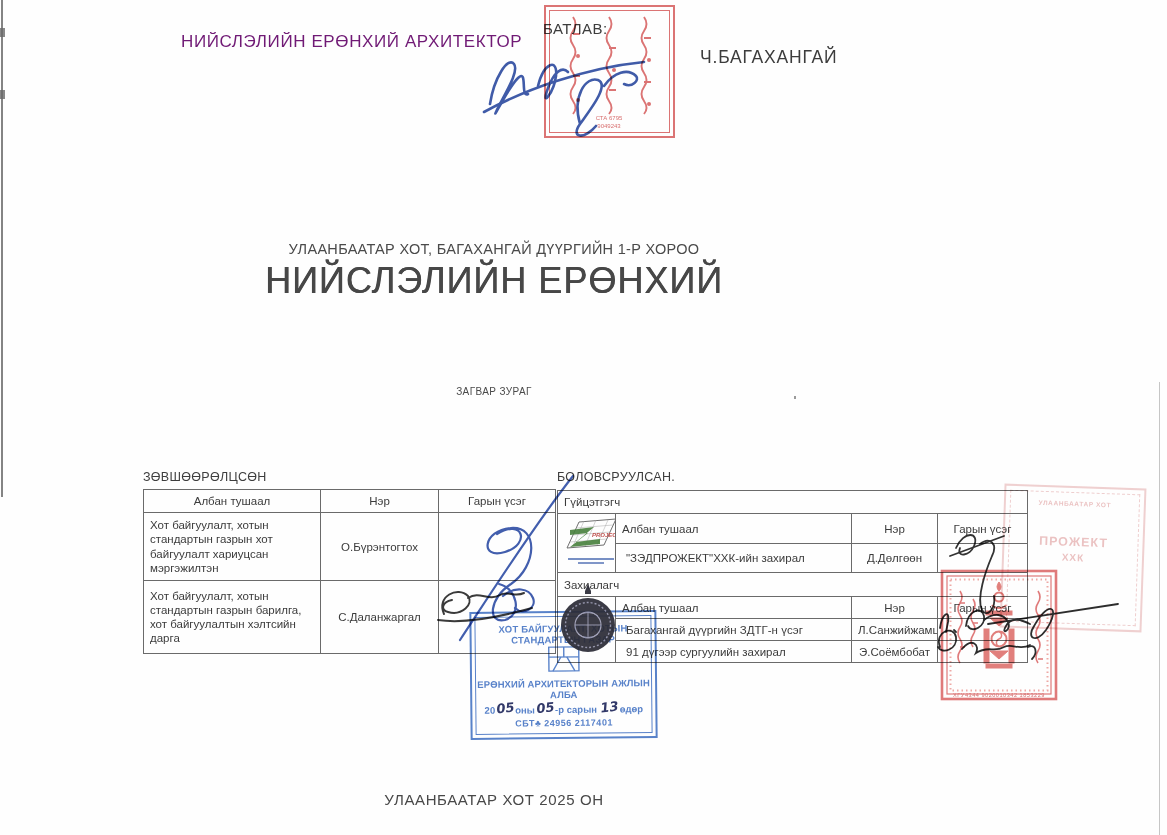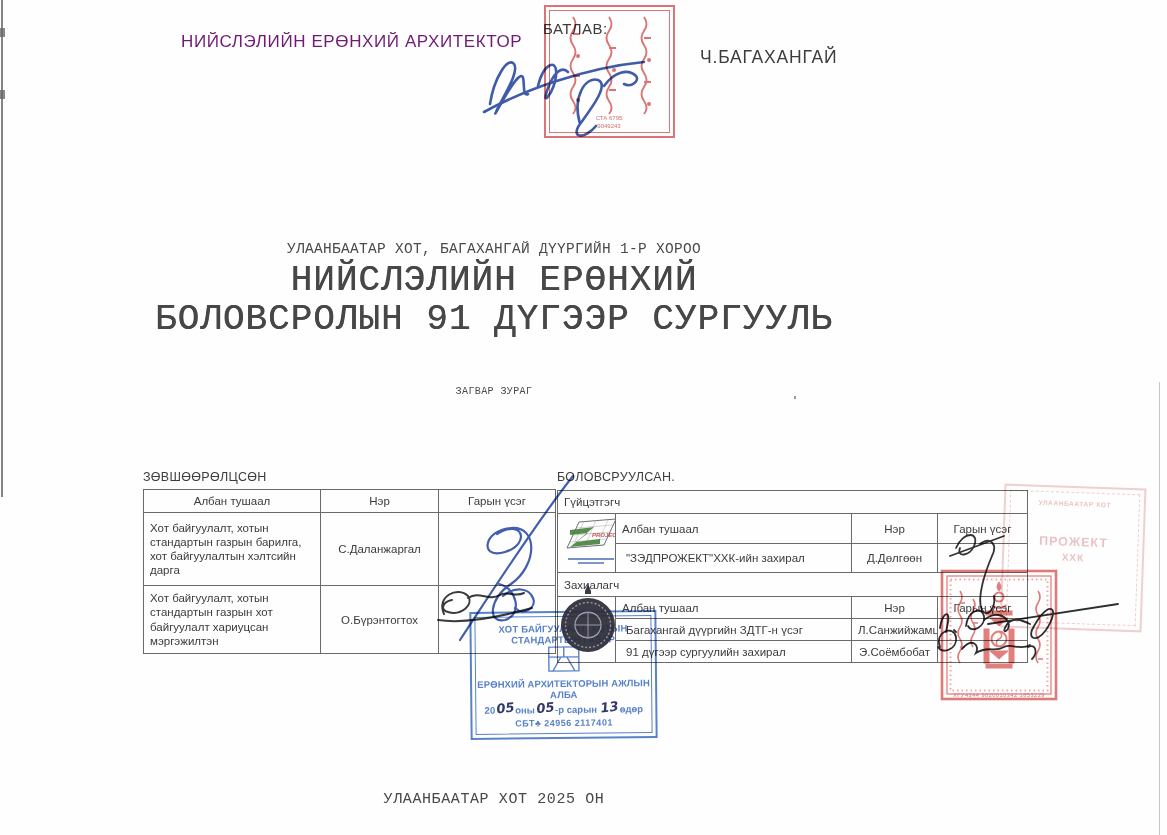--- a/index.html
+++ b/index.html
@@ -14,21 +14,21 @@
   .edge-nub{left:0;width:5px;height:9px;background:#6a6a6a;opacity:.8;}
   .edge-right{left:1159px;top:382px;width:1px;height:453px;background:#c6c6c6;}
   .dot-art{left:794px;top:396px;width:2px;height:3px;background:#9a9a9a;}
 
   
   .batlav{left:543px;top:20px;font-size:15px;letter-spacing:.5px;color:#3c3c3c;}
   .arch-title{left:181px;top:32px;font-size:17px;letter-spacing:.6px;color:#701a75;}
   .arch-name{left:700px;top:47px;font-size:17.5px;letter-spacing:.8px;color:#3c3c3c;}
 
   
-  .t-center{left:0;width:988px;text-align:center;font-family:Liberation Mono, monospace;}
+  .t-center{left:0;width:988px;text-align:center;}
   .loc-line{top:241px;font-size:14.5px;letter-spacing:.3px;color:#4a4a4a;}
   .main-title{top:261px;font-size:36px;letter-spacing:1px;color:#474747;line-height:39px;
     text-shadow:.4px 0 0 currentColor;}
   .drawing-type{top:386px;font-size:10px;letter-spacing:.4px;color:#4a4a4a;}
   .footer-line{top:791px;font-size:15px;letter-spacing:.6px;color:#484848;}
 
   
   .tbl-caption{font-size:12.5px;color:#3d3d3d;letter-spacing:.3px;}
   table.doc{border-collapse:collapse;table-layout:fixed;background:transparent;}
   table.doc td{border:1px solid #6a6a6a;font-size:11.5px;color:#3b3b3b;
@@ -110,45 +110,44 @@
       <path d="M76,62 C82,38 96,34 94,52 C92,68 78,86 86,64 C92,48 100,42 106,48"></path>
       <path d="M22,88 C62,66 122,44 182,38"></path>
       <path d="M118,100 C110,72 124,52 136,56 C148,61 128,86 118,100 C108,114 122,116 134,102"></path>
       <path d="M142,62 C152,48 166,44 174,52 C178,56 170,64 162,60"></path>
     </g>
   </svg>
 
   <div class="abs t-center loc-line">УЛААНБААТАР ХОТ, БАГАХАНГАЙ ДҮҮРГИЙН 1-Р ХОРОО</div>
   <div class="abs t-center main-title">
     <div>НИЙСЛЭЛИЙН ЕРӨНХИЙ</div>
-    <div>БОЛОВСРОЛЫН 91 ДҮГЭЭР СУРГУУЛЬ</div>
   </div>
   <div class="abs t-center drawing-type">ЗАГВАР ЗУРАГ</div>
 
   <div class="abs tbl-caption" style="left:143px;top:470px;">ЗӨВШӨӨРӨЛЦСӨН</div>
   <table class="doc abs" style="left:143px;top:489px;width:412px;">
     <colgroup>
         <col style="width:177px">
         <col style="width:118px">
         <col style="width:117px">
       </colgroup>
     <tbody>
         <tr style="height:23px;">
       <td class="hdr">Албан тушаал</td>
       <td class="hdr">Нэр</td>
       <td class="hdr">Гарын үсэг</td>
     </tr>
+    <tr style="height:68px;">
+      <td class="pos">Хот байгуулалт, хотын стандартын газрын хот байгуулалт хариуцсан мэргэжилтэн</td>
+      <td class="nm">О.Бүрэнтогтох</td>
+      <td></td>
+    </tr>
     <tr style="height:73px;">
       <td class="pos">Хот байгуулалт, хотын стандартын газрын барилга, хот байгуулалтын хэлтсийн дарга</td>
       <td class="nm">С.Даланжаргал</td>
-      <td></td>
-    </tr>
-    <tr style="height:68px;">
-      <td class="pos">Хот байгуулалт, хотын стандартын газрын хот байгуулалт хариуцсан мэргэжилтэн</td>
-      <td class="nm">О.Бүрэнтогтох</td>
       <td></td>
     </tr>
   </tbody>
     </table>
 
   <div class="abs tbl-caption" style="left:557px;top:470px;">БОЛОВСРУУЛСАН.</div>
   <table class="doc abs" style="left:557px;top:490px;width:470px;">
     <colgroup>
         <col style="width:58px">
         <col style="width:236px">

